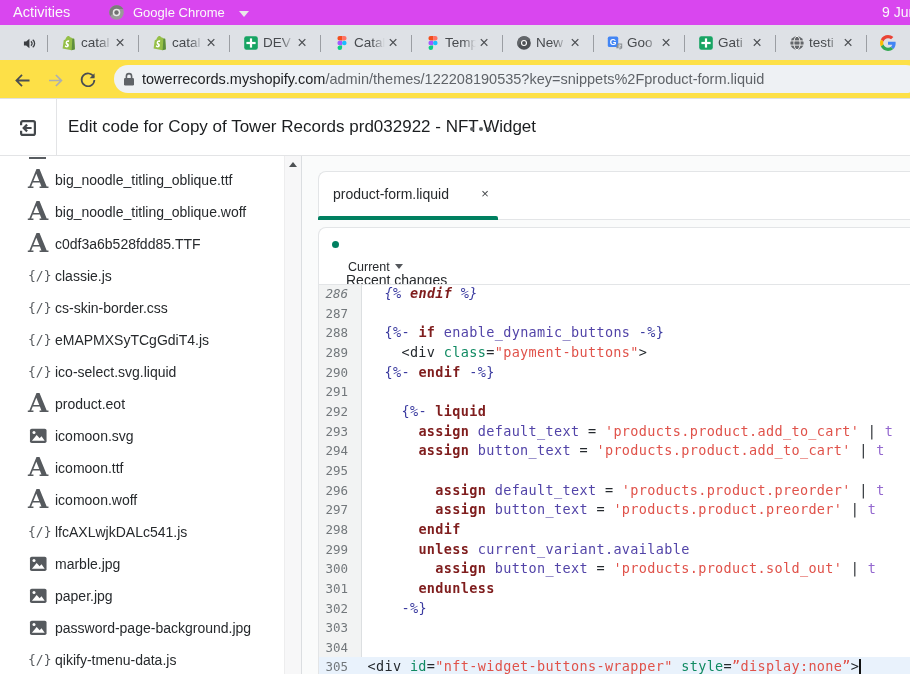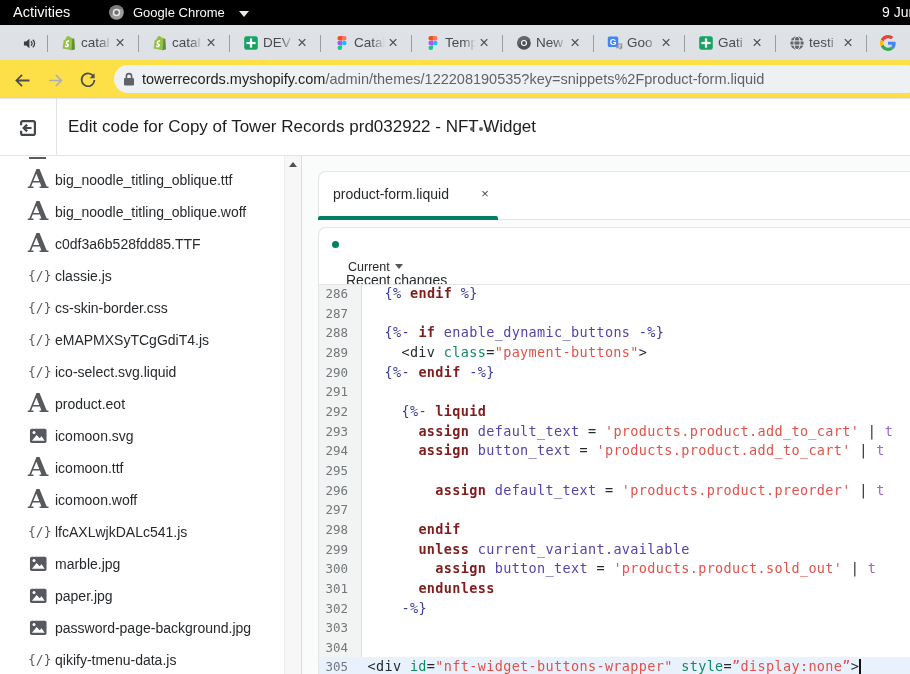--- a/index.html
+++ b/index.html
@@ -1,21 +1,21 @@
 <!DOCTYPE html>
 <html><head>
 <meta charset="utf-8">
 <style>
   * { margin:0; padding:0; box-sizing:border-box; }
   html,body { width:910px; height:674px; overflow:hidden; }
   body { font-family:"Liberation Sans", sans-serif; position:relative; background:#fff; }
   .abs { position:absolute; }
 
   
-  #ubar { left:0; top:0; width:910px; height:25px; background:#000000; color:#f3f3f3; }
+  #ubar { left:0; top:0; width:910px; height:25px; background:#d946ef; color:#f3f3f3; }
   #activities { left:13px; top:0; height:25px; line-height:25px; font-size:14.5px; color:#fafafa; }
   #gnome-chrome-icon { left:108px; top:4px; width:17px; height:17px; }
   #gnome-app-title { left:133px; top:0; height:25px; line-height:25px; font-size:13px; color:#fafafa; }
   #gnome-app-caret { left:239px; top:11px; width:0; height:0; border-left:5px solid transparent; border-right:5px solid transparent; border-top:6px solid #e8e8e8; }
   #gnome-clock { left:882px; top:0; height:25px; line-height:25px; font-size:14px; color:#fafafa; white-space:nowrap; }
 
   
   #tabstrip { left:0; top:25px; width:910px; height:35px; background:#dee1e6; }
   #strip-speaker { left:22.5px; top:12px; width:13px; height:13px; }
   .tab-sep { position:absolute; top:10px; width:1px; height:17px; background:#9b9ea3; }
@@ -345,21 +345,21 @@
 <div id="ed-card" class="abs"></div>
 <div id="rc-dot" class="abs"></div>
 <div id="rc-label" class="abs">Recent changes</div>
 <div id="rc-version" class="abs">Current</div>
 <div id="rc-caret" class="abs"></div>
 <div id="rc-border" class="abs"></div>
 
 <div id="code-area" class="abs">
   <div id="gutter-bg"></div>
   <div id="clines">
-      <div class="cline" style="top: -0.9px;">
+      <div class="cline" style="top: -0.9px; font-style: italic;">
         <span class="lnum">286</span>
         <span class="ltext"><span class="tk-p">  </span><span class="tk-d">{%</span><span class="tk-p"> </span><span class="tk-k">endif</span><span class="tk-p"> </span><span class="tk-d">%}</span></span>
       </div>
       <div class="cline" style="top: 18.75px;">
         <span class="lnum">287</span>
         <span class="ltext"></span>
       </div>
       <div class="cline" style="top: 38.4px;">
         <span class="lnum">288</span>
         <span class="ltext"><span class="tk-p">  </span><span class="tk-d">{%-</span><span class="tk-p"> </span><span class="tk-k">if</span><span class="tk-p"> </span><span class="tk-v">enable_dynamic_buttons</span><span class="tk-p"> </span><span class="tk-d">-%}</span></span>
@@ -390,20 +390,21 @@
       </div>
       <div class="cline" style="top: 175.95px; text-decoration: underline;">
         <span class="lnum">295</span>
       </div>
       <div class="cline" style="top: 195.6px;">
         <span class="lnum">296</span>
         <span class="ltext"><span class="tk-p">        </span><span class="tk-k">assign</span><span class="tk-p"> </span><span class="tk-v">default_text</span><span class="tk-p"> = </span><span class="tk-s">'products.product.preorder'</span><span class="tk-p"> | </span><span class="tk-f">t</span></span>
       </div>
       <div class="cline" style="top: 215.25px;">
         <span class="lnum">297</span>
+        <span class="ltext"><span class="tk-p">        </span><span class="tk-k">assign</span><span class="tk-p"> </span><span class="tk-v">button_text</span><span class="tk-p"> = </span><span class="tk-s">'products.product.preorder'</span><span class="tk-p"> | </span><span class="tk-f">t</span></span>
       </div>
       <div class="cline" style="top: 234.9px;">
         <span class="lnum">298</span>
         <span class="ltext"><span class="tk-p">      </span><span class="tk-k">endif</span></span>
       </div>
       <div class="cline" style="top: 254.55px;">
         <span class="lnum">299</span>
         <span class="ltext"><span class="tk-p">      </span><span class="tk-k">unless</span><span class="tk-p"> </span><span class="tk-v">current_variant.available</span></span>
       </div>
       <div class="cline" style="top: 274.2px;">

